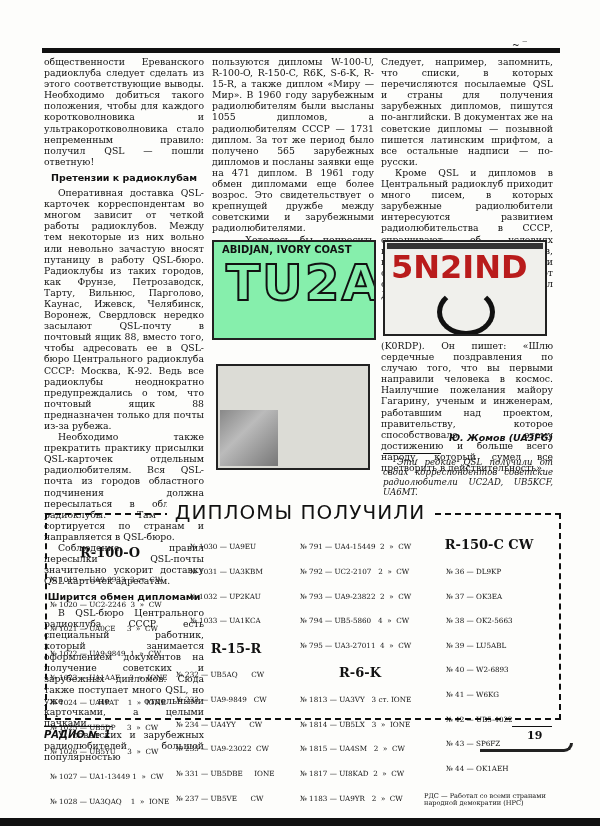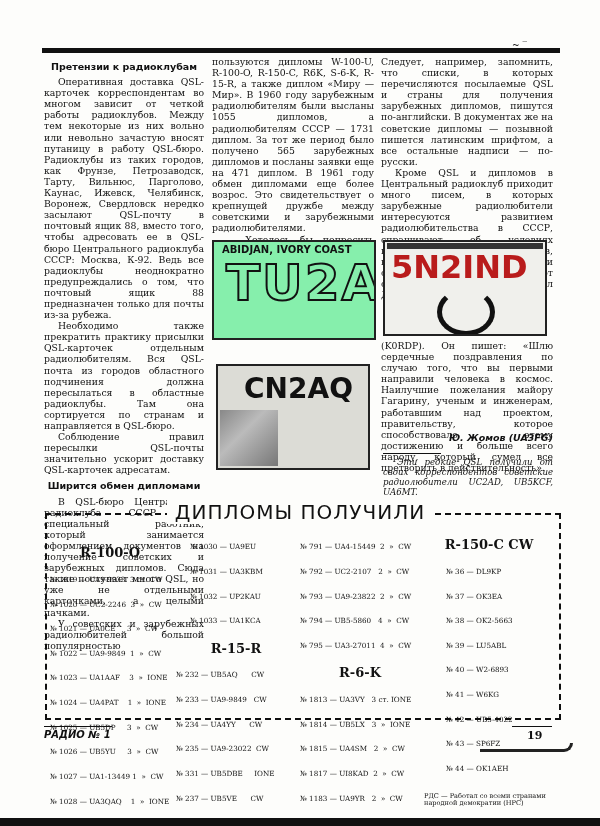--- a/index.html
+++ b/index.html
@@ -51,20 +51,21 @@
 </style>
 </head>
 <body>
 
 <div class="page">
   <div class="top-mark-left">......</div>
   <div class="top-mark-right">~ ‾</div>
   <div class="top-rule"></div>
 
   <div class="col c1">
+    <p class="noind">общественности Ереванского радиоклуба следует сделать из этого соответствующие выводы. Необходимо добиться такого положения, чтобы для каждого коротковолновика и ультракоротковолновика стало непременным правило: получил QSL — пошли ответную!</p>
     <h3>Претензии к радиоклубам</h3>
     <p>Оперативная доставка QSL-карточек корреспондентам во многом зависит от четкой работы радиоклубов. Между тем некоторые из них вольно или невольно зачастую вносят путаницу в работу QSL-бюро. Радиоклубы из таких городов, как Фрунзе, Петрозаводск, Тарту, Вильнюс, Парголово, Каунас, Ижевск, Челябинск, Воронеж, Свердловск нередко засылают QSL-почту в почтовый ящик 88, вместо того, чтобы адресовать ее в QSL-бюро Центрального радиоклуба СССР: Москва, К-92. Ведь все радиоклубы неоднократно предупреждались о том, что почтовый ящик 88 предназначен только для почты из-за рубежа.</p>
     <p>Необходимо также прекратить практику присылки QSL-карточек отдельным радиолюбителям. Вся QSL-почта из городов областного подчинения должна пересылаться в областные радиоклубы. Там она сортируется по странам и направляется в QSL-бюро.</p>
     <p>Соблюдение правил пересылки QSL-почты значительно ускорит доставку QSL-карточек адресатам.</p>
     <h3>Ширится обмен дипломами</h3>
     <p>В QSL-бюро Центрального радиоклуба СССР есть специальный работник, который занимается оформлением документов на получение советских и зарубежных дипломов. Сюда также поступает много QSL, но уже не отдельными карточками, а целыми пачками.</p>
     <p>У советских и зарубежных радиолюбителей большой популярностью</p>
   </div>
 
   <div class="col c2">
@@ -86,21 +87,20 @@
     <div class="big">TU2AL</div>
   </div>
 
   <div class="qsl nd">
     <div class="head"></div>
     <div class="big">5N2IND</div>
     <div class="arc"></div>
   </div>
 
   <div class="qsl cn">
-    <div class="big">CN2AQ</div>
     <div class="photo"></div>
   </div>
 
   <div class="sign">Ю. Жомов (UA3FG)</div>
   <div class="note-rule"></div>
   <div class="note">
     <p>Эти редкие QSL получили от своих корреспондентов советские радиолюбители UC2AD, UB5KCF, UA6MT.</p>
   </div>
 
   <div class="box"></div>

